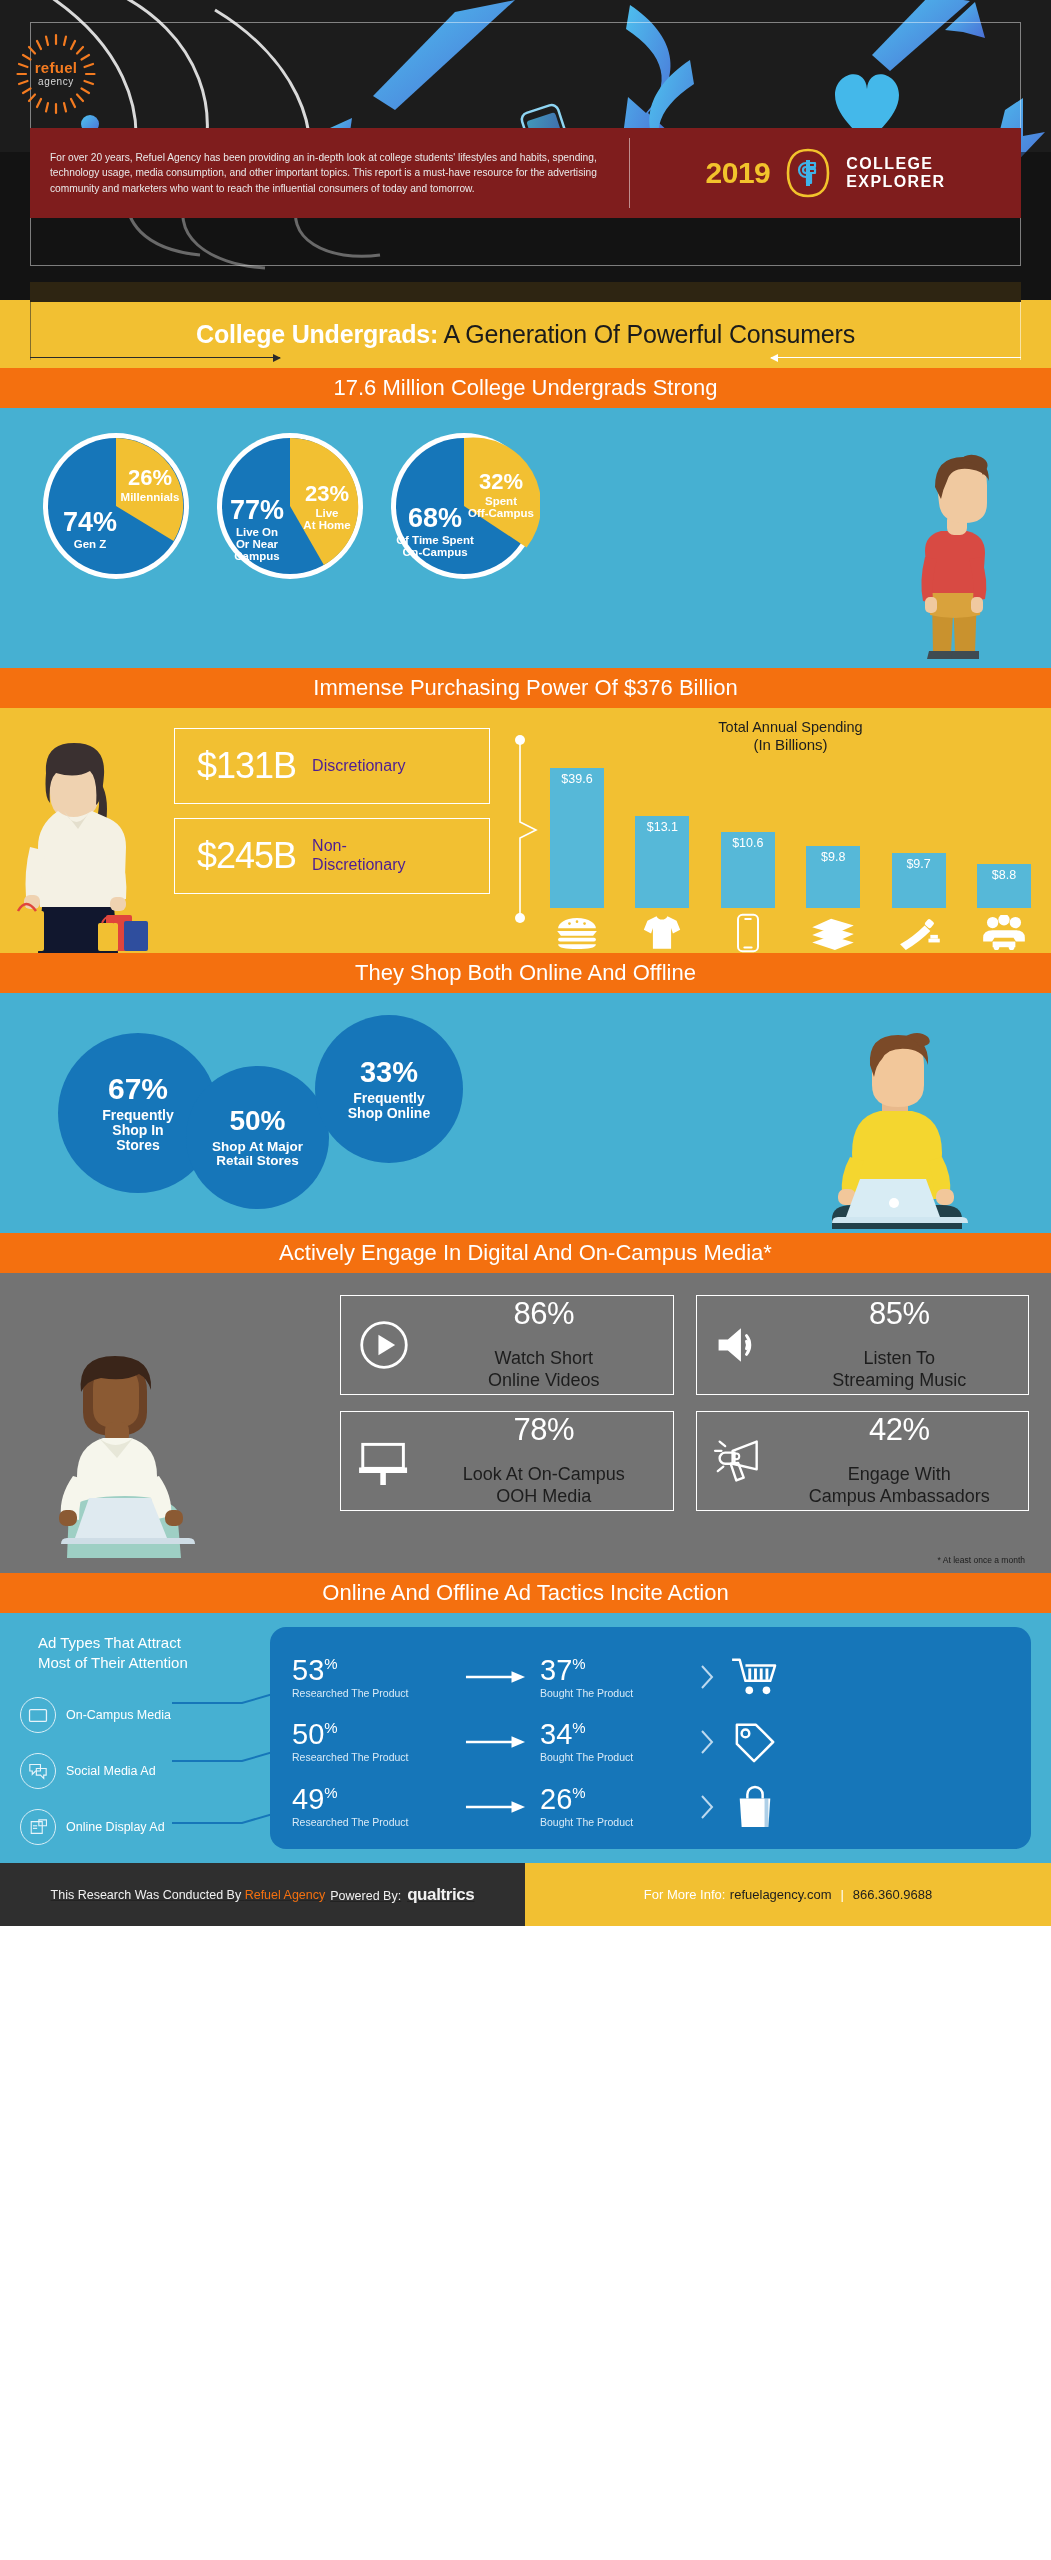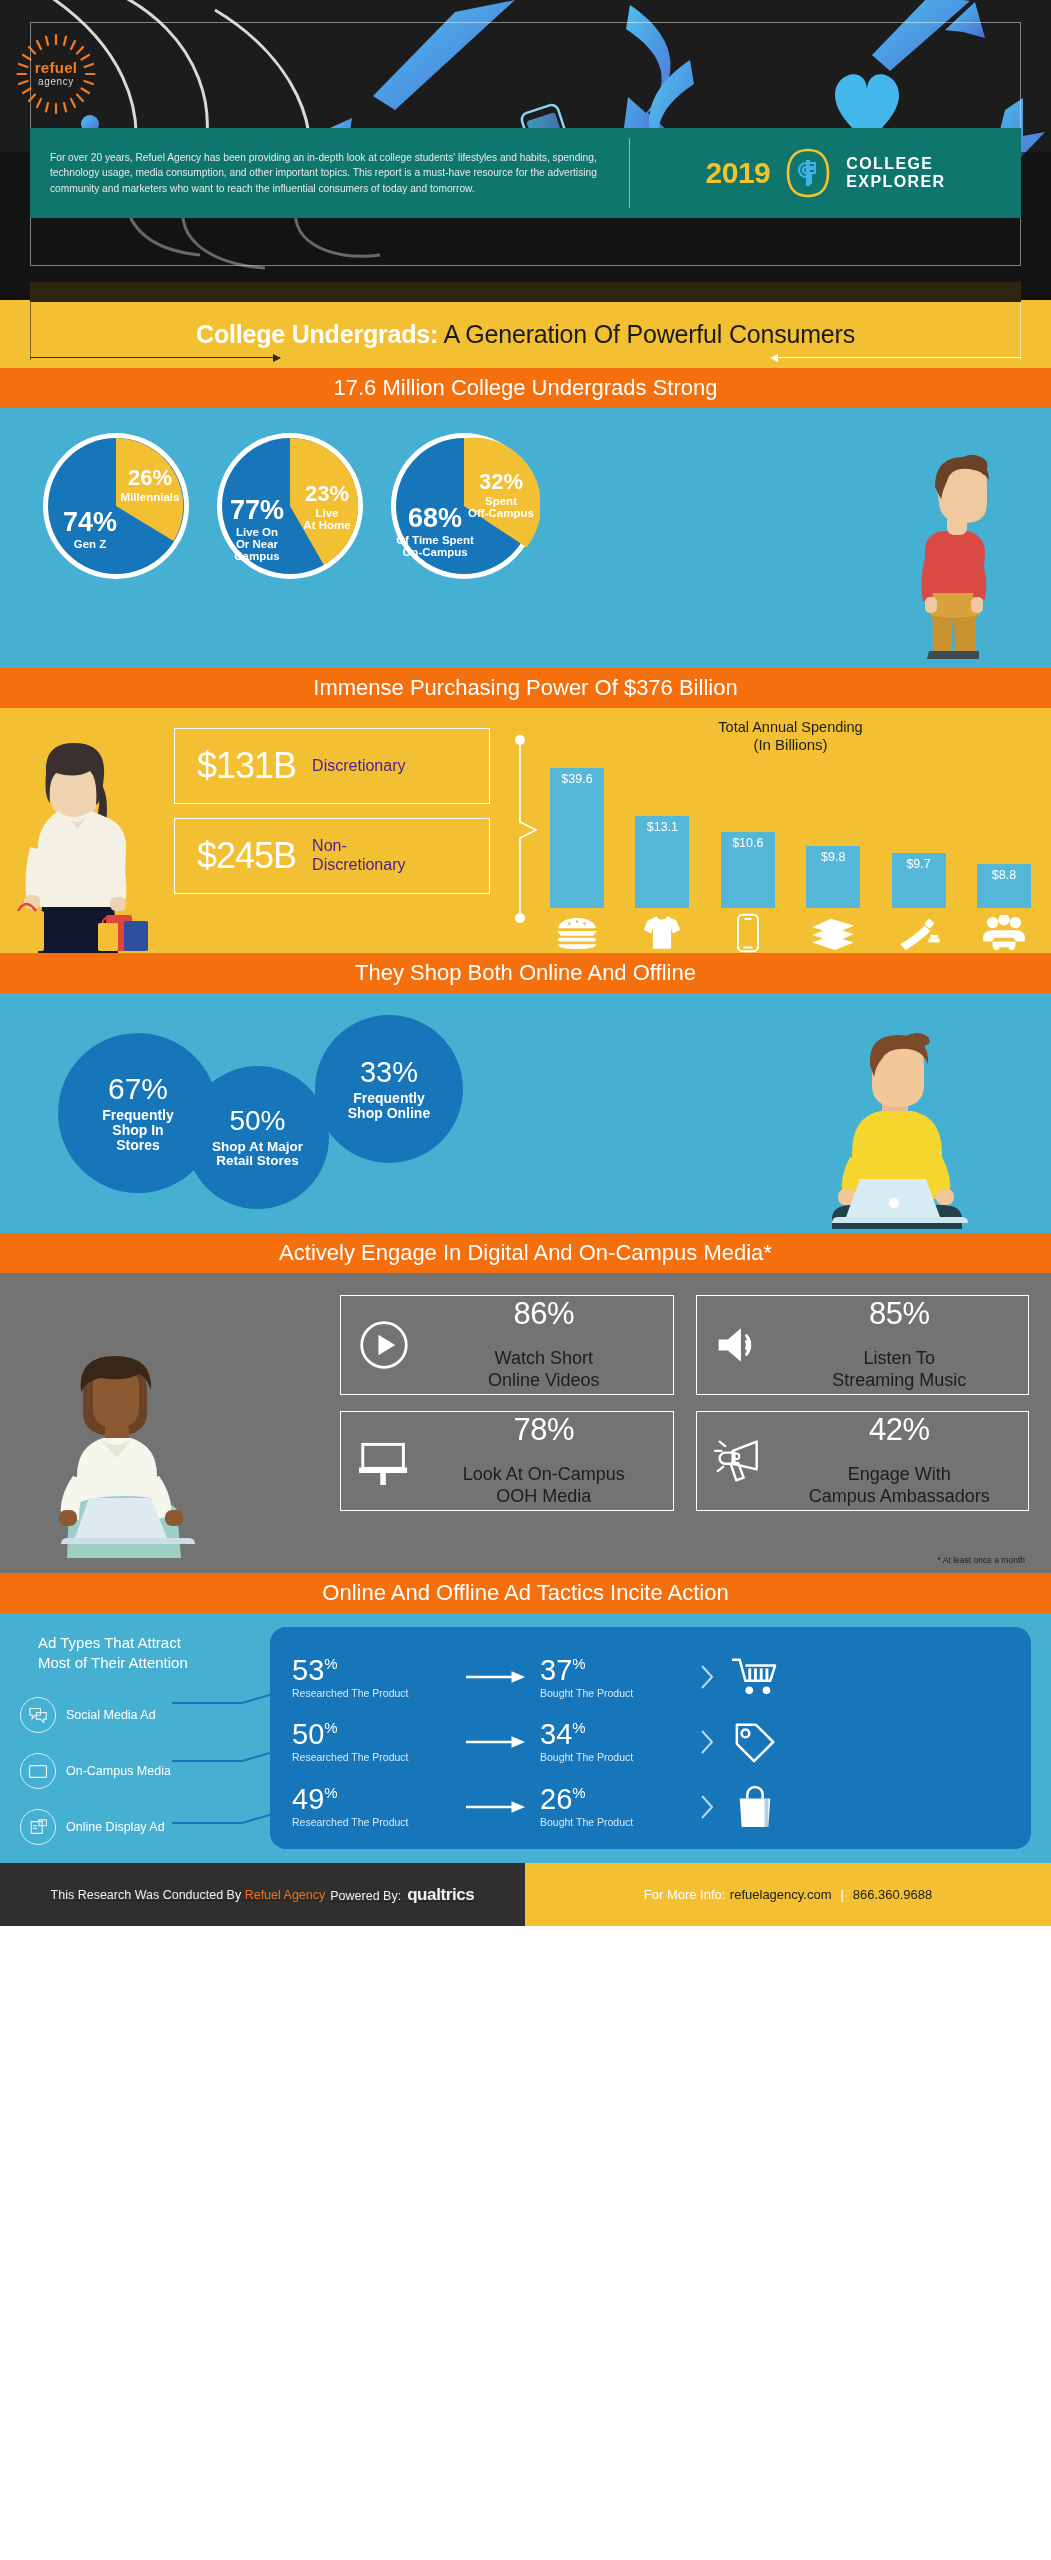--- a/index.html
+++ b/index.html
@@ -32,21 +32,21 @@
     align-items: center; justify-content: center;
     z-index: 6;
   }
   .logo-ring { position: absolute; inset: 0; }
   .logo-word1 { color: #f47b20; font-size: 15px; font-weight: bold; letter-spacing: .3px; line-height: 1; }
   .logo-word2 { color: #d8d8d8; font-size: 10px; letter-spacing: .6px; line-height: 1.4; }
 
   .hero-strip {
     position: absolute; left: 30px; right: 30px; top: 128px;
     height: 90px;
-    background: #0f766e;
+    background: #7f1d1d;
     display: flex; align-items: center;
     z-index: 5;
   }
   .hero-text {
     flex: 0 0 600px;
     padding: 6px 14px 6px 20px;
     color: #e9e9e9;
     font-size: 10.2px;
     line-height: 1.52;
     border-right: 1px solid rgba(255,255,255,0.5);
@@ -147,21 +147,21 @@
   .bar-val { position: absolute; top: 4px; left: 0; right: 0; text-align: center;
              color: #fff; font-size: 12.5px; }
   .bar-icons { display: flex; justify-content: space-between; margin: 4px 8px 0 8px; }
   .bar-icon { width: 58px; height: 42px; display: flex; align-items: center; justify-content: center; }
 
   
   .sec-shop { background: #46b0d2; height: 240px; position: relative; }
   .bub { position: absolute; border-radius: 50%; background: #1676b9;
          display: flex; flex-direction: column; align-items: center; justify-content: center;
          color: #fff; text-align: center; line-height: 1.08; }
-  .bub .n { font-weight: normal; }
+  .bub .n { font-weight: bold; }
   .bub .t { font-weight: bold; margin-top: 3px; }
   .man2 { position: absolute; right: 40px; bottom: 0; width: 195px; height: 200px; }
 
   
   .sec-media { background: #737373; height: 300px; position: relative; }
   .woman2 { position: absolute; left: 25px; bottom: 10px; width: 200px; height: 215px; }
   .media-grid {
     position: absolute; left: 340px; top: 22px; right: 22px;
     display: grid; grid-template-columns: 1fr 1fr; gap: 16px 22px;
   }
@@ -659,34 +659,34 @@
     <span>Online And Offline Ad Tactics Incite Action</span>
   </div>
 
   <div class="sec-tac">
     <div class="tac-head" style="white-space:pre-line">Ad Types That Attract
 Most of Their Attention</div>
 
     <div class="tac-list">
       <div class="tac-item">
         <span class="tac-circ">
+          <svg viewBox="0 0 26 20" width="22" height="17" fill="none" stroke="#e7f4fa" stroke-width="1.5">
+            <rect x="3" y="3" width="20" height="14" rx="1.5"></rect>
+          </svg>
+        </span>
+        <span class="tac-name">On-Campus Media</span>
+      </div>
+      <div class="tac-item">
+        <span class="tac-circ">
           <svg viewBox="0 0 26 22" width="22" height="18" fill="none" stroke="#e7f4fa" stroke-width="1.4">
             <path d="M3 3 h13 v8 h-6 l-4 4 v-4 h-3 z"></path>
             <path d="M11 8 h12 v8 h-3 v4 l-4 -4 h-5 z"></path>
           </svg>
         </span>
         <span class="tac-name">Social Media Ad</span>
-      </div>
-      <div class="tac-item">
-        <span class="tac-circ">
-          <svg viewBox="0 0 26 20" width="22" height="17" fill="none" stroke="#e7f4fa" stroke-width="1.5">
-            <rect x="3" y="3" width="20" height="14" rx="1.5"></rect>
-          </svg>
-        </span>
-        <span class="tac-name">On-Campus Media</span>
       </div>
       <div class="tac-item">
         <span class="tac-circ">
           <svg viewBox="0 0 26 22" width="22" height="19" fill="none" stroke="#e7f4fa" stroke-width="1.3">
             <path d="M5 4 h13 v14 h-13 z"></path>
             <path d="M14 2 h9 v7 h-9 z"></path>
             <line x1="7" y1="9" x2="12" y2="9"></line>
               <line x1="7" y1="12" x2="12" y2="12"></line>
           </svg>
         </span>

